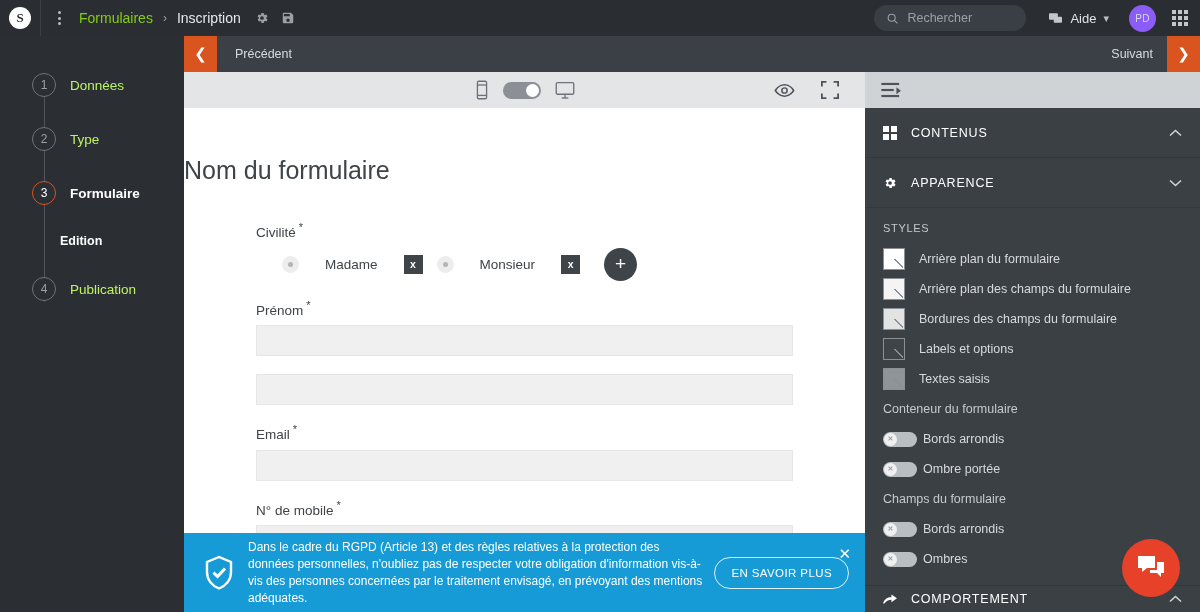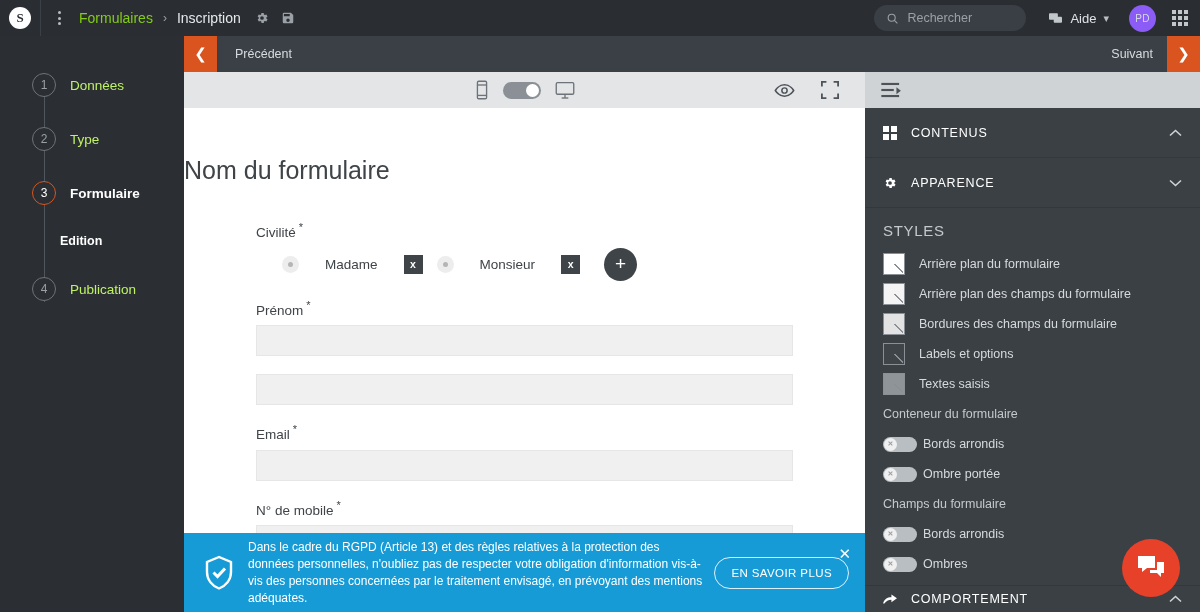--- a/index.html
+++ b/index.html
@@ -124,21 +124,21 @@
 
   
   #rpanel { position:absolute; left:865px; top:108px; width:335px; height:504px;
     background:#3b4045; color:#d6dadd; overflow:hidden; }
   .sect-head { height:50px; display:flex; align-items:center; padding:0 18px;
     border-bottom:1px solid #33383d; background:#3b4045; font-size:12.5px;
     letter-spacing:.8px; color:#ffffff; }
   .sect-head .ico { width:28px; display:flex; align-items:center; color:#ffffff; }
   .sect-head .chev { margin-left:auto; color:#cfd3d7; font-size:11px; }
   .sect-body { background:#3b4045; padding:14px 0 6px 0; }
-  .group-title { font-size:15px; color:#c4c9cd; letter-spacing:.7px;
+  .group-title { font-size:11px; color:#c4c9cd; letter-spacing:.7px;
     padding:0 18px 10px 18px; }
   .sub-title { font-size:12.5px; color:#c4c9cd; padding:8px 18px 8px 18px; }
   .style-row { display:flex; align-items:center; height:30px; padding:0 18px; }
   .swatch { width:22px; height:22px; border:1px solid #8a9096; position:relative;
     flex:0 0 22px; }
   .swatch::after { content:""; position:absolute; right:1px; bottom:1px;
     width:9px; height:9px;
     background:linear-gradient(45deg,transparent 45%,#8a9096 45%,#8a9096 58%,transparent 58%); }
   .style-lbl { font-size:12.5px; color:#d6dadd; margin-left:14px; }
   .tog-row { display:flex; align-items:center; height:30px; padding:0 18px; }

